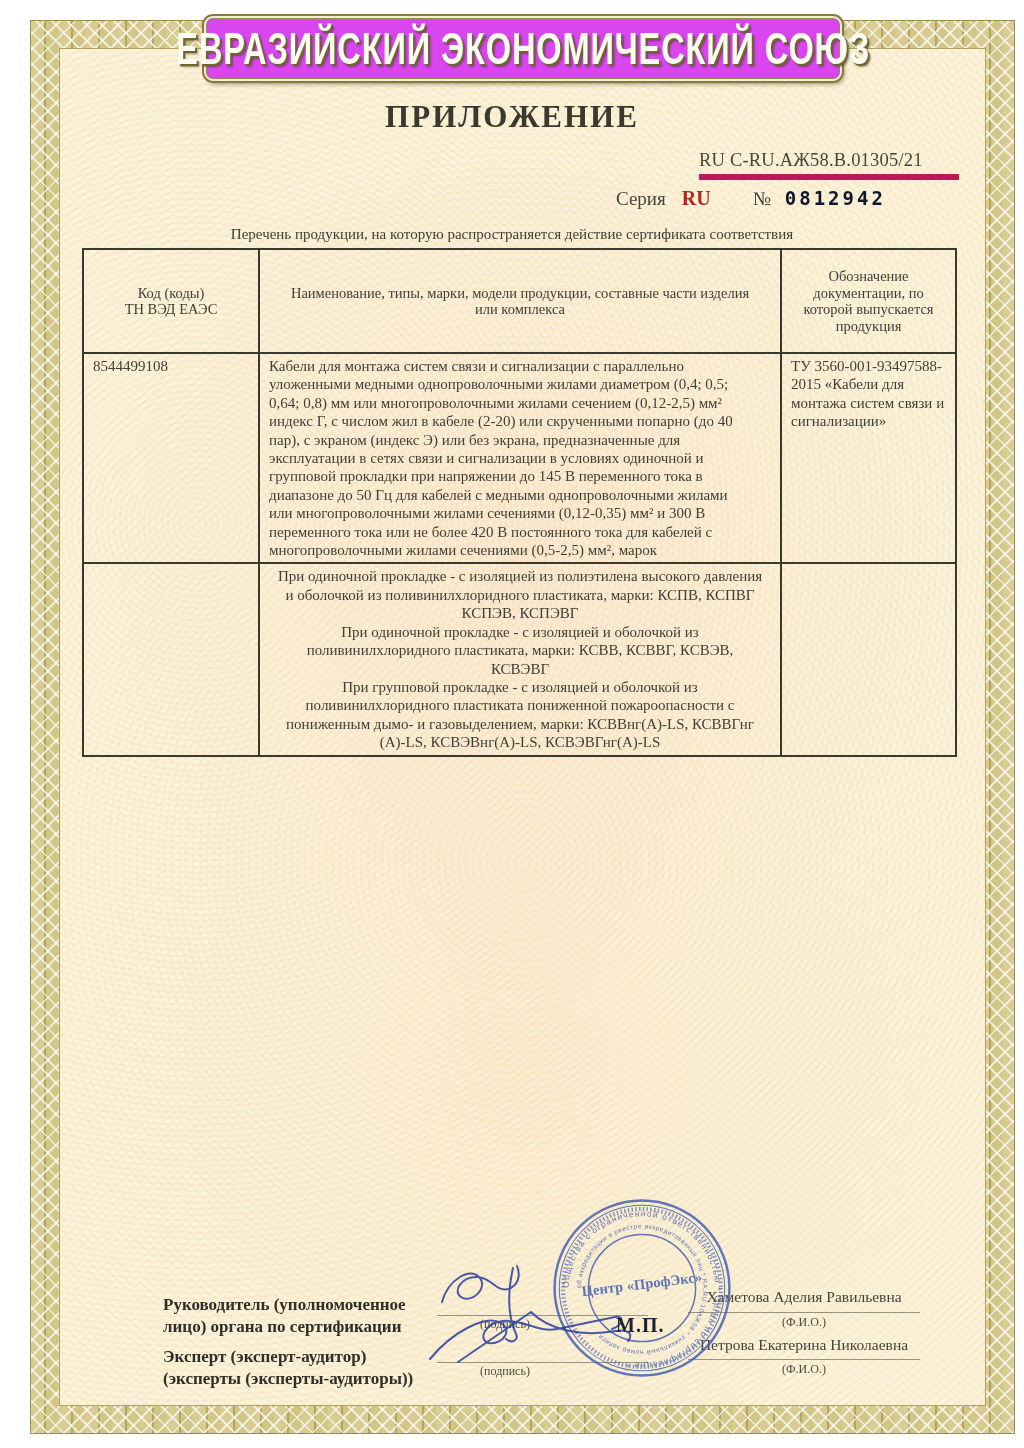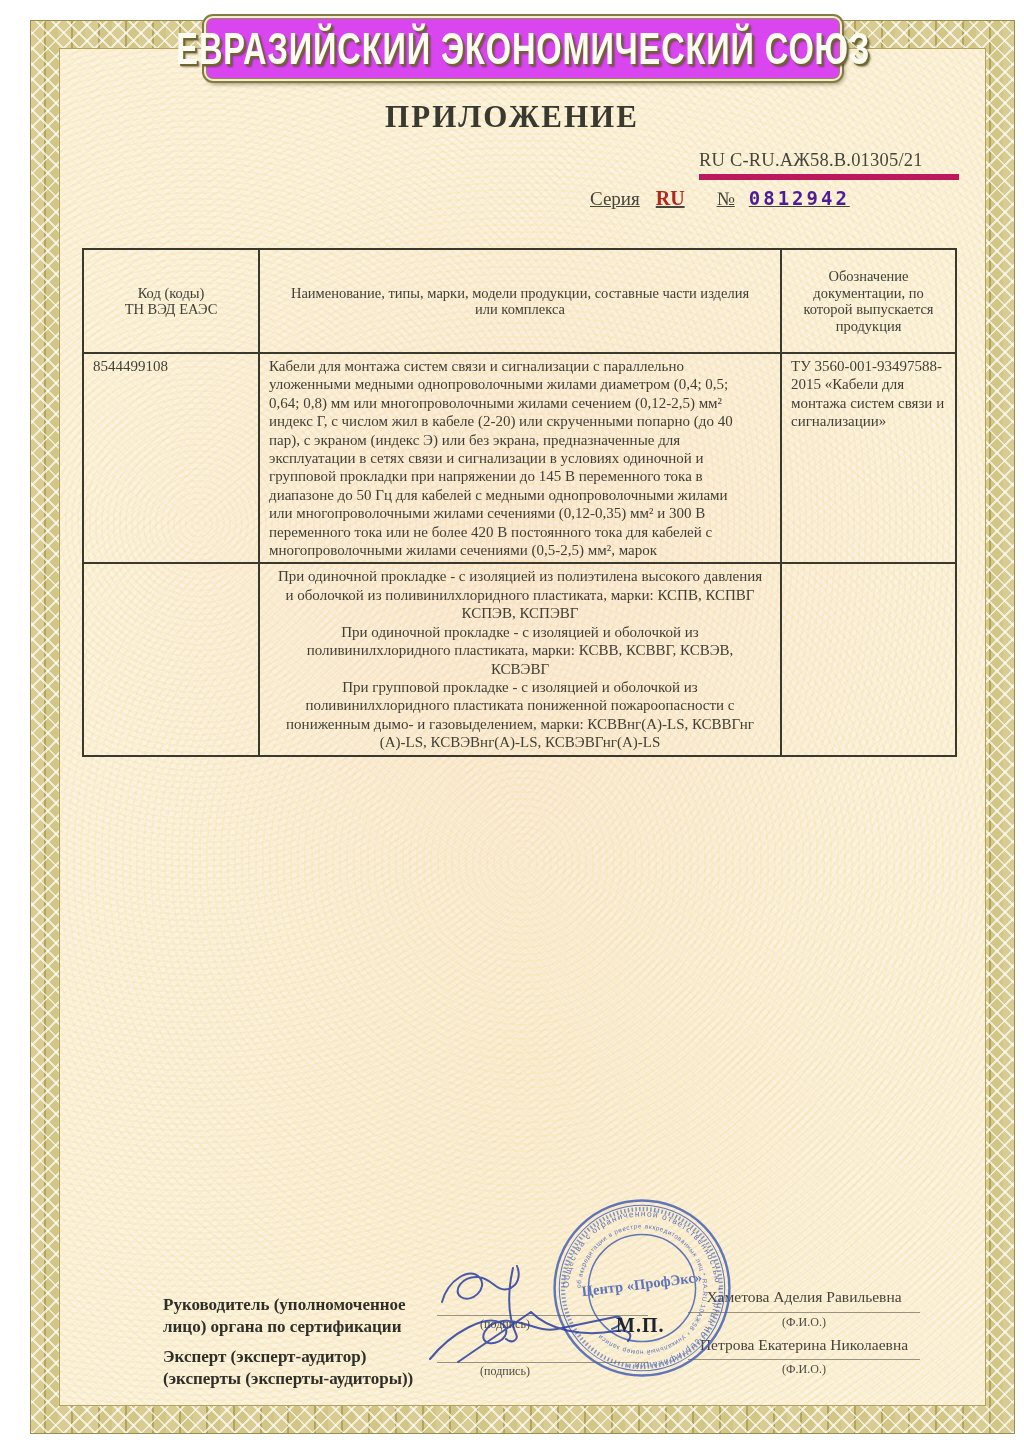--- a/index.html
+++ b/index.html
@@ -34,26 +34,26 @@
   .banner-text{display:inline-block;transform:scale(0.88,1.22);white-space:nowrap;
     font-family:"Liberation Sans",sans-serif;font-weight:bold;font-size:37px;letter-spacing:1px;
     color:#fdfcf3;text-shadow:2px 2px 0 #6e6530, 3px 3px 2px rgba(60,50,20,0.55);}
   .title{position:absolute;left:0;top:99px;width:1024px;z-index:3;text-align:center;
     font-size:31px;font-weight:bold;letter-spacing:2px;color:#3a3930;}
   .subtitle{position:absolute;left:234px;top:153px;z-index:3;
     font-size:20px;font-weight:bold;letter-spacing:0.4px;color:#3a3930;}
   .cert-no{position:absolute;left:699px;top:150px;width:260px;z-index:3;
     font-size:18.5px;color:#46453a;letter-spacing:0.2px;
     border-bottom:6px solid #be185d;padding-bottom:3px;}
-  .series-row{position:absolute;left:590px;top:187px;z-index:3;font-size:19px;color:#46453a;
-    display:flex;align-items:baseline;text-decoration:underline;}
+  .series-row{position:absolute;left:616px;top:187px;z-index:3;font-size:19px;color:#46453a;
+    display:flex;align-items:baseline;}
   .series-label{margin-right:16px;}
-  .series-ru{color:#b3261e;font-weight:bold;font-size:20px;margin-right:32px;}
+  .series-ru{color:#b3261e;font-weight:bold;font-size:20px;margin-right:42px;}
   .series-num-sign{margin-right:14px;}
-  .series-digits{color:#4c1d95;font-family:"DejaVu Sans Mono",monospace;font-weight:bold;
+  .series-digits{color:#0f172a;font-family:"DejaVu Sans Mono",monospace;font-weight:bold;
     font-size:19px;letter-spacing:3px;}
   .intro{position:absolute;left:0;top:226px;width:1024px;z-index:3;text-align:center;
     font-size:15px;color:#3e3d33;}
   
   .products{position:absolute;left:82px;top:248px;z-index:3;border-collapse:collapse;
     table-layout:fixed;width:873px;font-size:15px;color:#403f35;}
   .products th,.products td{border:2px solid #3a392d;vertical-align:top;overflow:hidden;
     white-space:pre-line;}
   .products th{font-weight:normal;font-size:14.5px;line-height:16.5px;text-align:center;
     vertical-align:middle;padding:18px 6px;}
@@ -107,20 +107,21 @@
 
   <div class="cert-no">RU С-RU.АЖ58.В.01305/21</div>
 
   <div class="series-row">
     <span class="series-label">Серия</span>
     <span class="series-ru">RU</span>
     <span class="series-num-sign">№</span>
     <span class="series-digits">0812942</span>
   </div>
 
+  <div class="intro">Перечень продукции, на которую распространяется действие сертификата соответствия</div>
 
   <table class="products">
     <colgroup>
         <col style="width:176px">
         <col style="width:522px">
         <col style="width:175px">
       </colgroup>
     <thead>
       <tr class="hdr-row">
         <th>Код (коды)

